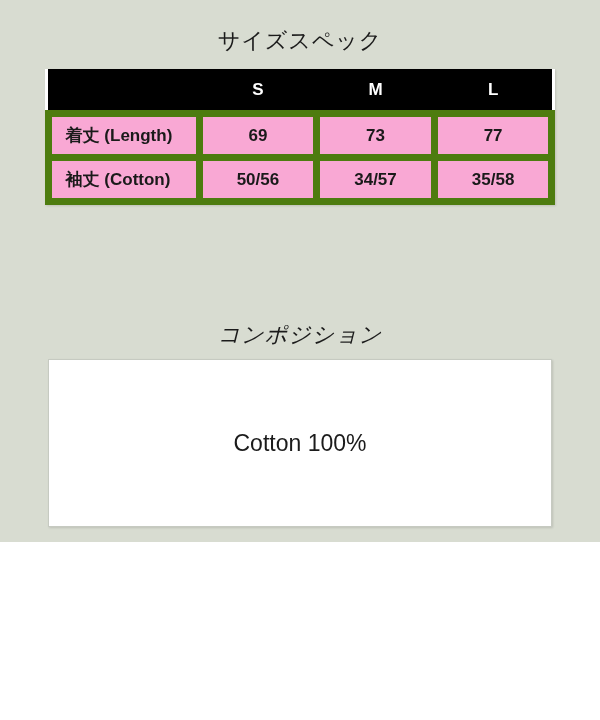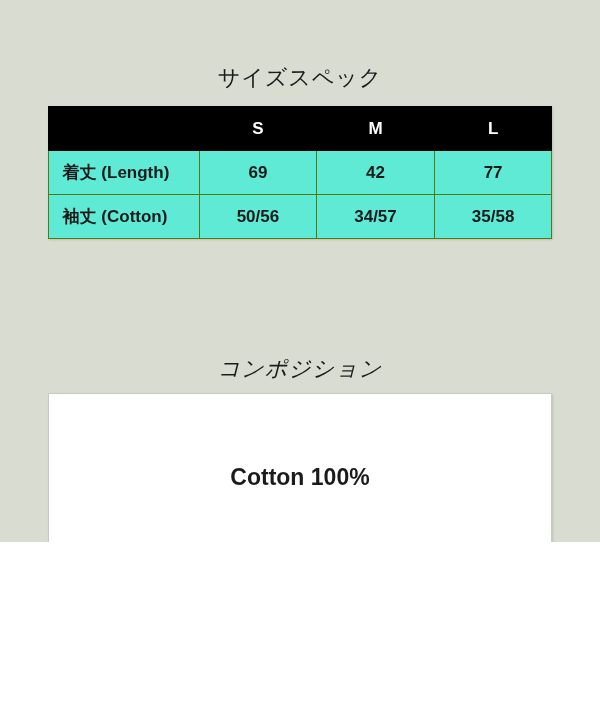--- a/index.html
+++ b/index.html
@@ -8,21 +8,21 @@
   }
   .page {
     position: relative;
     width: 600px;
     height: 542px;
     background: #d8dcd1;
     font-family: "Liberation Sans", sans-serif;
     color: #1b1b1b;
     overflow: hidden;
     box-sizing: border-box;
-    padding-top: 65px;
+    padding-top: 28px;
   }
   .section-title {
     margin: 0;
     height: 26px;
     line-height: 26px;
     text-align: center;
     font-size: 22px;
     font-weight: 500;
     letter-spacing: 1px;
     color: #1b1b1b;
@@ -32,28 +32,28 @@
     margin: 15px auto 0 auto;
     border-collapse: collapse;
     table-layout: fixed;
     background: #ffffff;
     box-shadow: 1px 1px 2px rgba(0,0,0,0.12);
   }
   table.size-table col.label-col { width: 151px; }
   table.size-table col.size-col  { width: 117.6px; }
   table.size-table tr { height: 44px; }
   table.size-table th, table.size-table td {
-    border: 1px solid #4d7c0f;
+    border: 7px solid #4d7c0f;
     font-size: 17px;
     font-weight: bold;
     padding: 0;
     text-align: center;
     vertical-align: middle;
     color: #1a1a1a;
-    background: #5eead4;
+    background: #f9a8d4;
   }
   table.size-table thead th {
     background: #000000;
     color: #ffffff;
     border: 1px solid #000000;
   }
   table.size-table td.row-label {
     text-align: left;
     padding-left: 14px;
   }
@@ -67,21 +67,21 @@
     margin: 11px auto 0 auto;
     background: #ffffff;
     border: 1px solid #c6cac1;
     box-shadow: 1px 1px 2px rgba(0,0,0,0.12);
     display: flex;
     align-items: center;
     justify-content: center;
   }
   .composition-value {
     font-size: 23px;
-    font-weight: 700;
+    font-weight: 400;
     color: #1b1b1b;
   }
 </style>
 </head>
 <body>
 
 <div class="page">
 
   <h2 class="section-title">サイズスペック</h2>
 
@@ -97,21 +97,21 @@
         <th></th>
         <th>S</th>
         <th>M</th>
         <th>L</th>
       </tr>
     </thead>
     <tbody>
       <tr>
         <td class="row-label">着丈 (Length)</td>
         <td>69</td>
-        <td>42</td>
+        <td>73</td>
         <td>77</td>
       </tr>
       <tr>
         <td class="row-label">袖丈 (Cotton)</td>
         <td>50/56</td>
         <td>34/57</td>
         <td>35/58</td>
       </tr>
     </tbody>
   </table>

